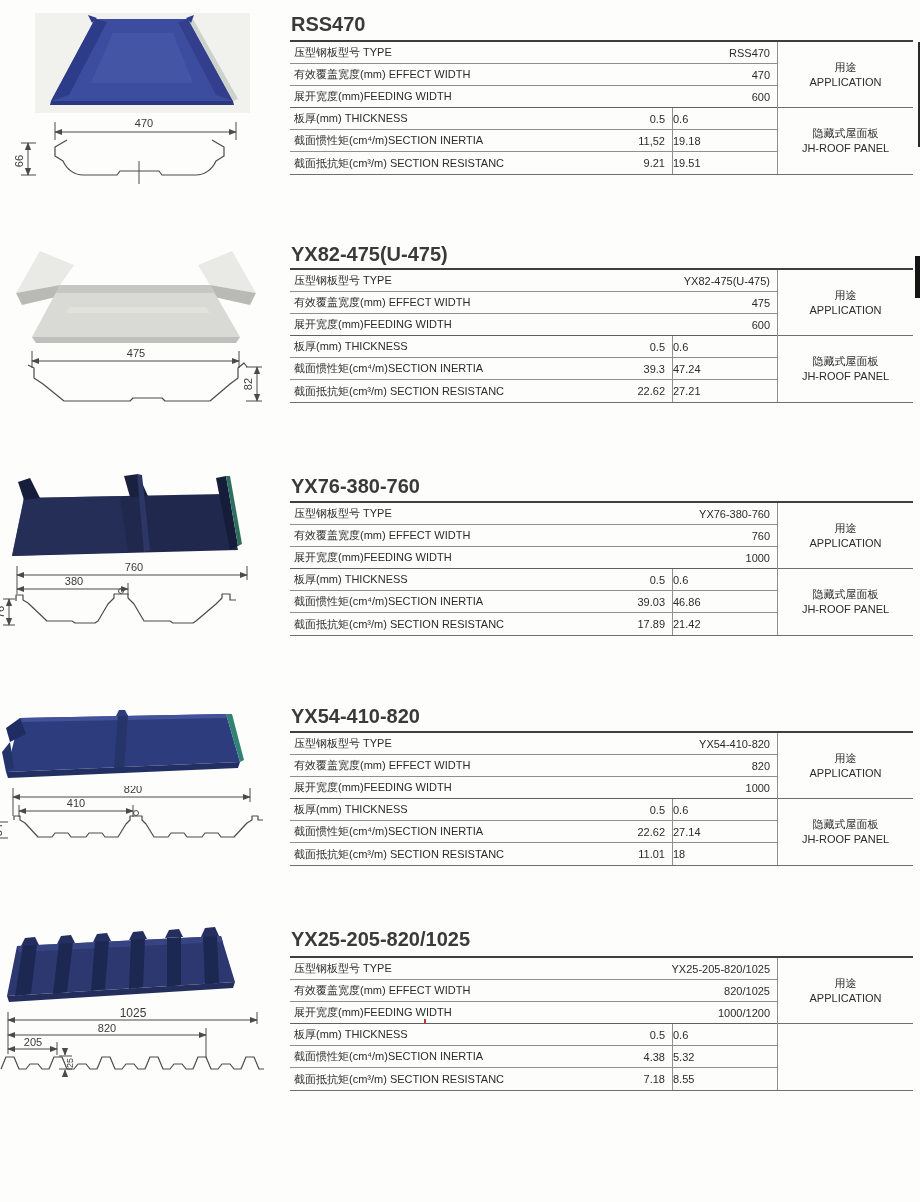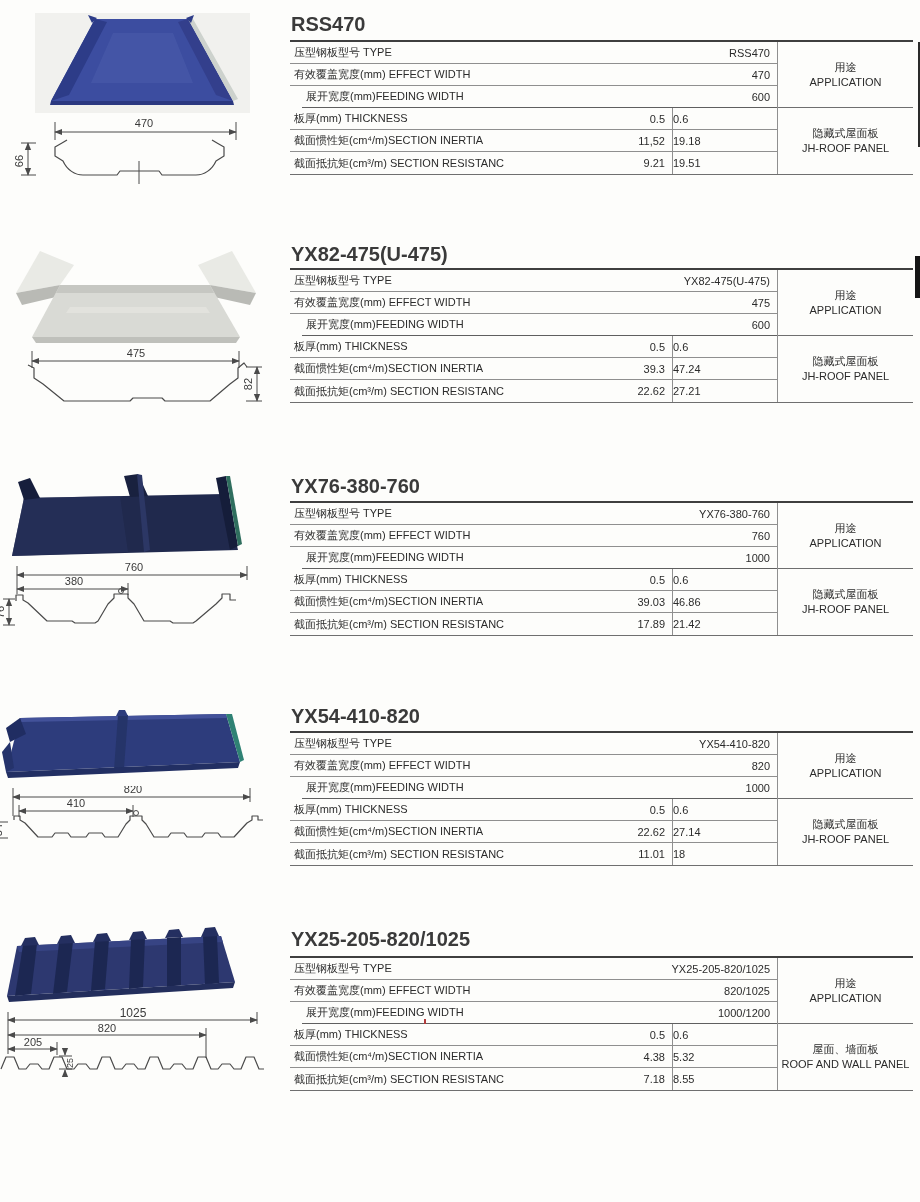--- a/index.html
+++ b/index.html
@@ -14,21 +14,21 @@
   }
   .photo,.diagram{position:absolute;}
   .diagram svg{overflow:visible;}
   .spec-table{
     position:absolute;left:290px;width:623px;display:flex;
     border-top:2px solid #3f3f3f;border-bottom:1px solid #6f6f6f;
     font-size:11px;color:#2b2b2b;box-sizing:border-box;background:transparent;
   }
   .tleft{width:487px;box-sizing:border-box;}
   .trow{height:22px;display:flex;align-items:center;border-bottom:1px solid #8f8f8f;box-sizing:border-box;}
-  .trow:nth-child(3){border-bottom-color:#5f5f5f;margin-left:12px;}
+  .trow:nth-child(3){border-bottom-color:#5f5f5f;}
   .trow:last-child{border-bottom:none;}
   .cell-w{width:487px;height:100%;display:flex;align-items:center;}
   .cell-a{width:382px;height:100%;display:flex;align-items:center;}
   .cell-b{width:105px;height:100%;display:flex;align-items:center;border-left:1px solid #8f8f8f;box-sizing:border-box;}
   .lbl{flex:1;padding-left:4px;white-space:nowrap;overflow:hidden;}
   .val{padding-right:7px;white-space:nowrap;}
   .tapp{width:136px;border-left:1px solid #8f8f8f;display:flex;flex-direction:column;box-sizing:border-box;}
   .appcell{height:66px;display:flex;flex-direction:column;justify-content:center;align-items:center;text-align:center;line-height:1.35;box-sizing:border-box;}
   .appcell:first-child{border-bottom:1px solid #6f6f6f;}
   .dim-text{font-size:11px;fill:#3a3a3a;}
@@ -498,23 +498,19 @@
           <div class="cell-b">
             <span class="val">8.55</span>
           </div>
         </div>
     </div>
     <div class="tapp">
       <div class="appcell">
           <div>用途</div>
           <div>APPLICATION</div>
         </div>
-      <div class="appcell">
-          <div>屋面、墙面板</div>
-          <div>ROOF AND WALL PANEL</div>
-        </div>
     </div>
   </div>
 </section>
 
 <div class="artifact" style="left:918px;top:42px;width:2px;height:105px;background:#2a2a2a"></div>
 <div class="artifact" style="left:915px;top:256px;width:5px;height:42px;background:#151515"></div>
 <div class="artifact" style="left:424px;top:1019px;width:2px;height:5px;background:#b23c3c"></div>
 
 </body></html>

